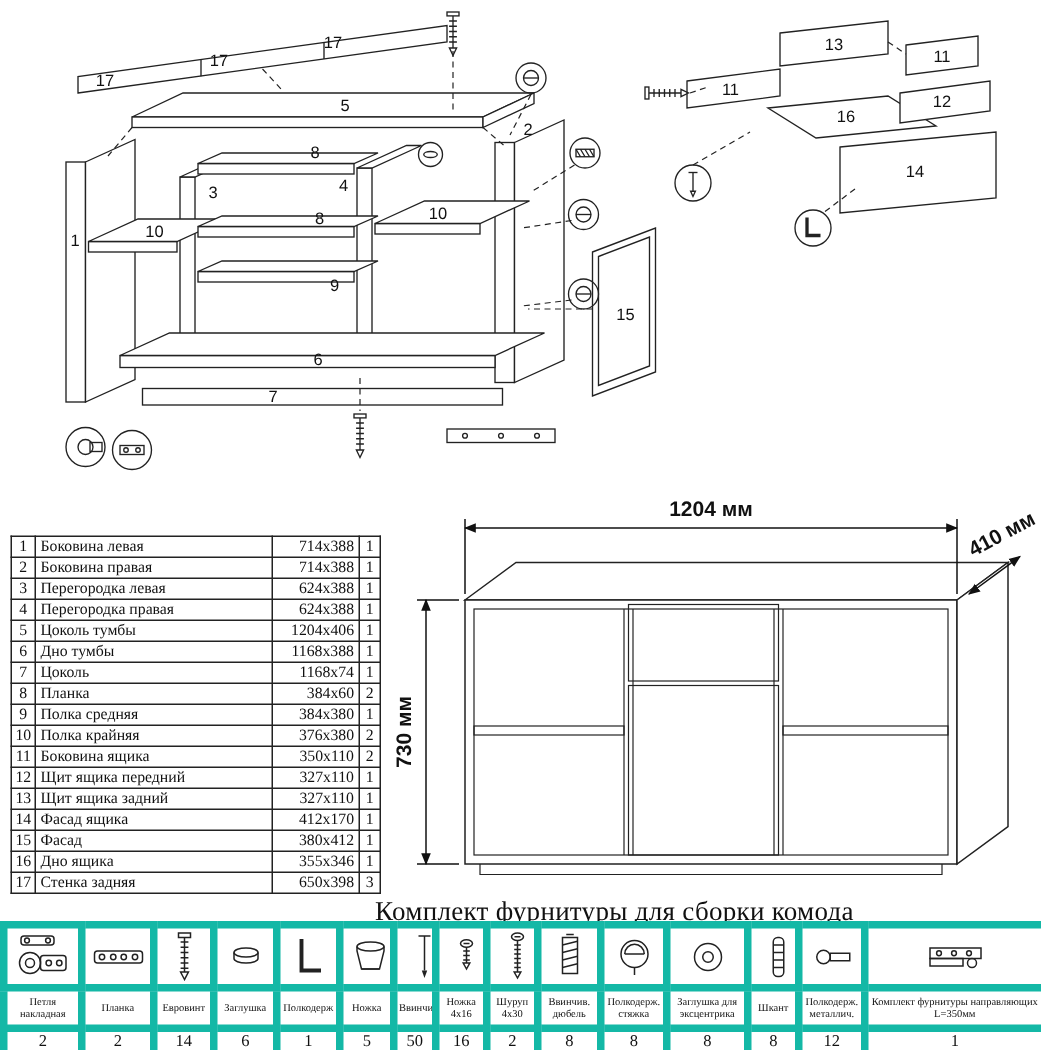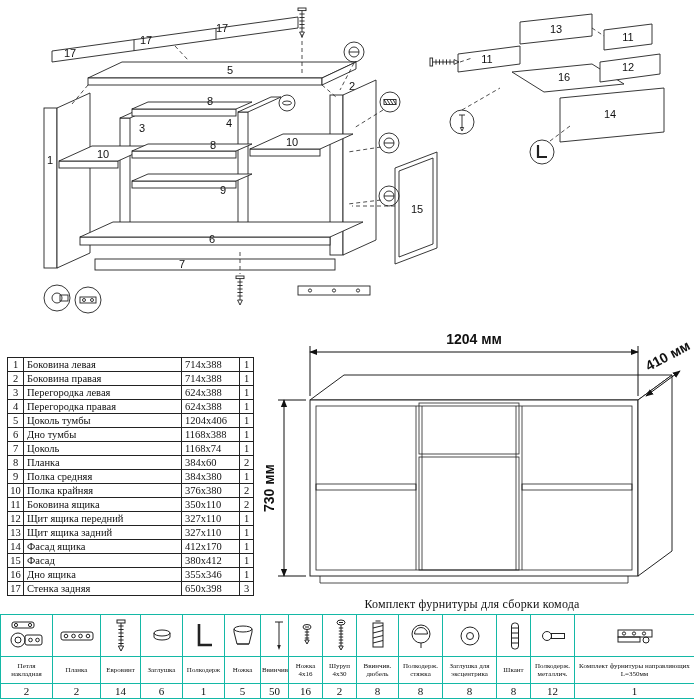--- a/index.html
+++ b/index.html
@@ -5,25 +5,25 @@
   *{margin:0;padding:0;box-sizing:border-box}
   html,body{width:694px;height:700px}
   body{position:relative;background:#fff;color:#111;font-family:"Liberation Serif",serif;overflow:hidden}
   svg{display:block}
   #diagram{position:absolute;left:0;top:0}
   #assembled{position:absolute;left:250px;top:326px}
   #parts{position:absolute;left:7px;top:357px;border-collapse:collapse;background:#fff}
   #parts td{border:1px solid #222;font-size:10.5px;line-height:13px;height:13px;padding:0 3px;white-space:nowrap}
   #parts td.c-num{width:16px;text-align:center;padding:0 1px}
   #parts td.c-name{width:158px}
-  #parts td.c-size{width:58px;text-align:left}
+  #parts td.c-size{width:58px;text-align:right}
   #parts td.c-qty{width:14px;text-align:center;padding:0 1px}
-  #hw-caption{position:absolute;left:250px;top:597px;width:444px;text-align:center;font-size:12px;letter-spacing:.2px}
+  #hw-caption{position:absolute;left:250px;top:597px;width:444px;font-size:18px;letter-spacing:.2px}
   #hw{position:absolute;left:0;top:614px;width:694px;border-collapse:collapse;table-layout:fixed;background:#fff}
-  #hw td{border:1px solid #14b8a6;text-align:center;vertical-align:middle;padding:0;overflow:hidden}
+  #hw td{border:5px solid #14b8a6;text-align:center;vertical-align:middle;padding:0;overflow:hidden}
   #hw .icon-cell{height:42px}
   #hw .icon-cell svg{margin:0 auto}
   #hw .name-cell{height:27px;font-size:7px;line-height:8px;padding:0 1px}
   #hw .qty-cell{height:15px;font-size:11px}
   .lbl text{font-family:"Liberation Sans",sans-serif;font-size:11px;fill:#111;text-anchor:middle}
   .dimtxt text{font-family:"Liberation Sans",sans-serif;font-weight:bold;font-size:14px;fill:#111;text-anchor:middle}
 </style>
 </head>
 <body>
 

